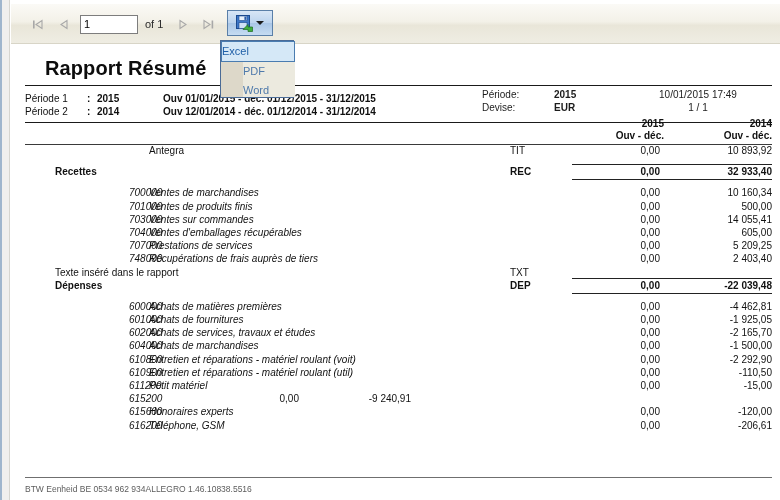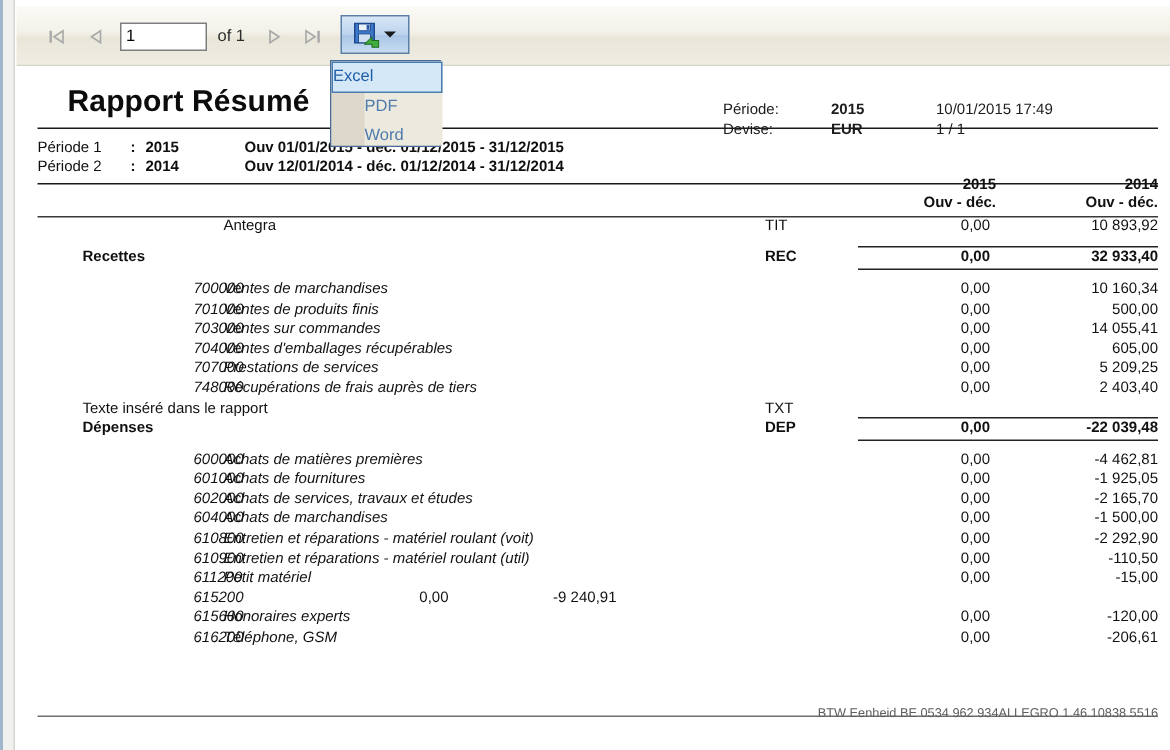--- a/index.html
+++ b/index.html
@@ -144,29 +144,29 @@
     left: 14px; top: 12px;
     font-size: 20px;
     font-weight: bold;
     color: #0c0c0c;
     letter-spacing: .1px;
     margin-left: 20px;
   }
 
   .hdr-right {
     position: absolute;
-    right: 10px; top: 23px;
+    right: 10px; top: 5px;
     width: 290px;
     font-size: 10px;
     color: #1c1c1c;
   }
   .hdr-right .row { display: flex; align-items: baseline; height: 13px; }
   .hdr-right .lbl { width: 72px; }
   .hdr-right .val { width: 70px; font-weight: bold; }
-  .hdr-right .stamp { flex: 1; text-align: left; }
+  .hdr-right .stamp { flex: 1; text-align: center; margin-top: 39px; }
 
   .rule-full {
     position: absolute; left: 14px; right: 10px;
     border-top: 1px solid #1a1a1a;
   }
   .rule-thin {
     position: absolute; left: 14px; right: 10px;
     border-top: 1px solid #3a3a3a;
   }
 
@@ -230,22 +230,22 @@
   }
 
   
   .footer-rule {
     position: absolute;
     left: 14px; right: 10px; bottom: 22px;
     border-top: 1px solid #6f6f6f;
   }
   .footer {
     position: absolute;
-    left: 14px; right: 10px; bottom: 20px;
-    display: flex; justify-content: flex-end;
+    left: 14px; right: 10px; bottom: 6px;
+    display: flex; justify-content: flex-start;
     font-size: 8.5px; color: #5d5d5d;
   }
 </style>
 </head>
 <body>
 
 <div id="app">
   <div class="viewer-frame">
     <div class="left-gutter"></div>
 

